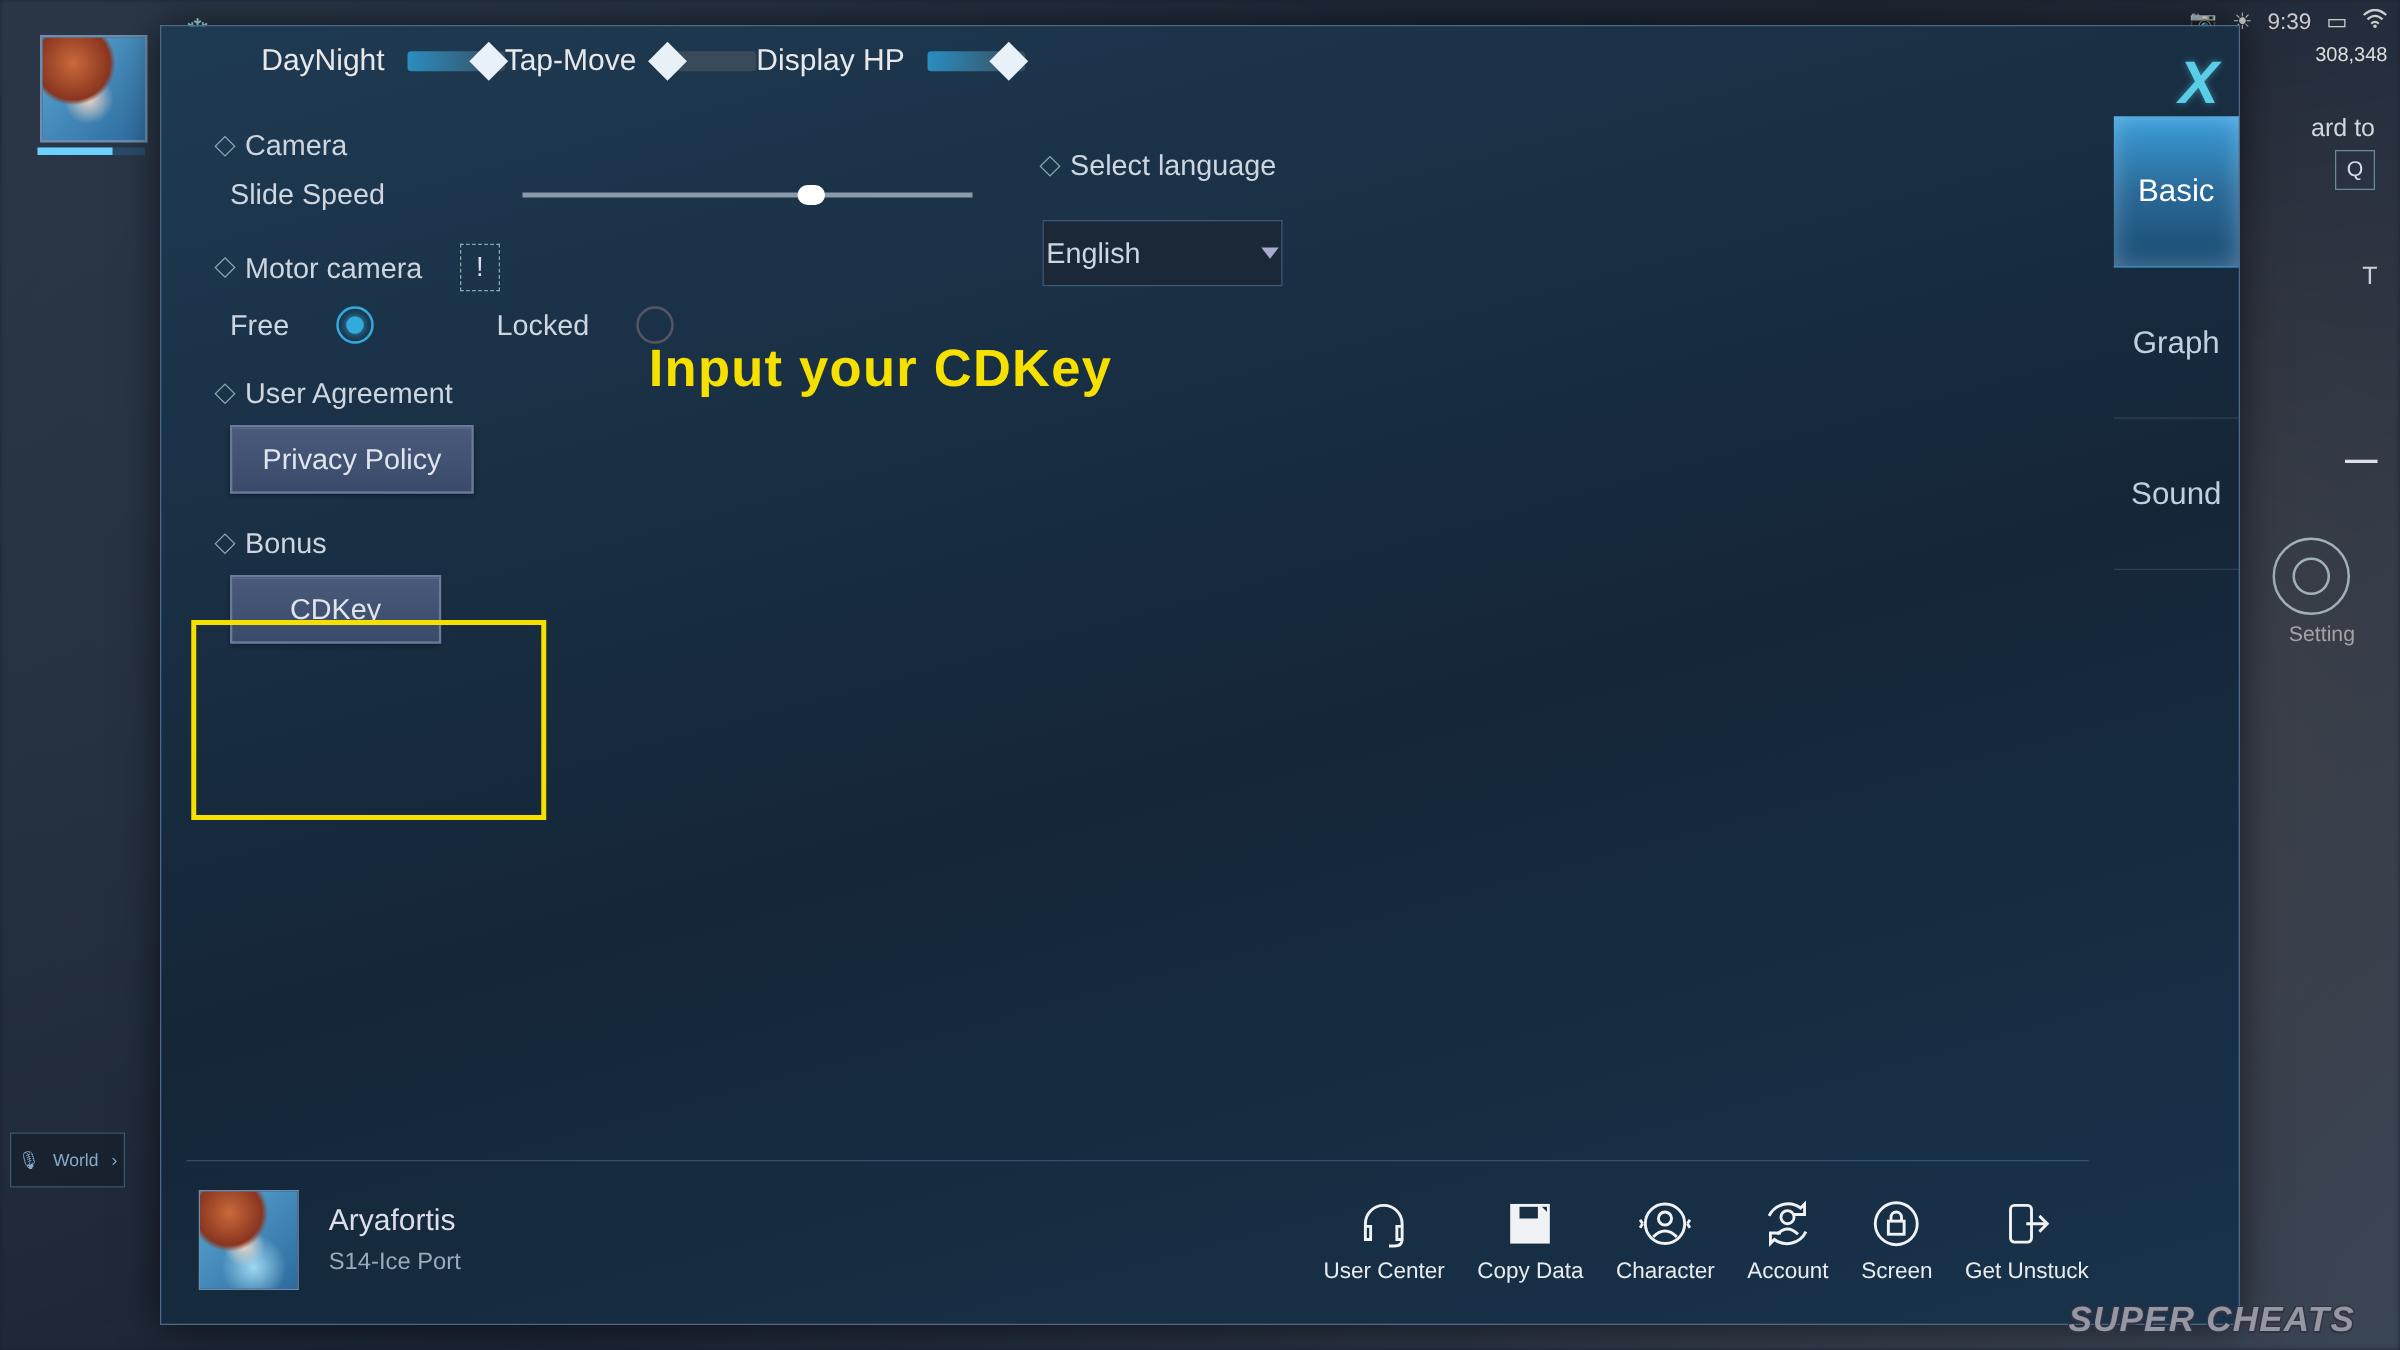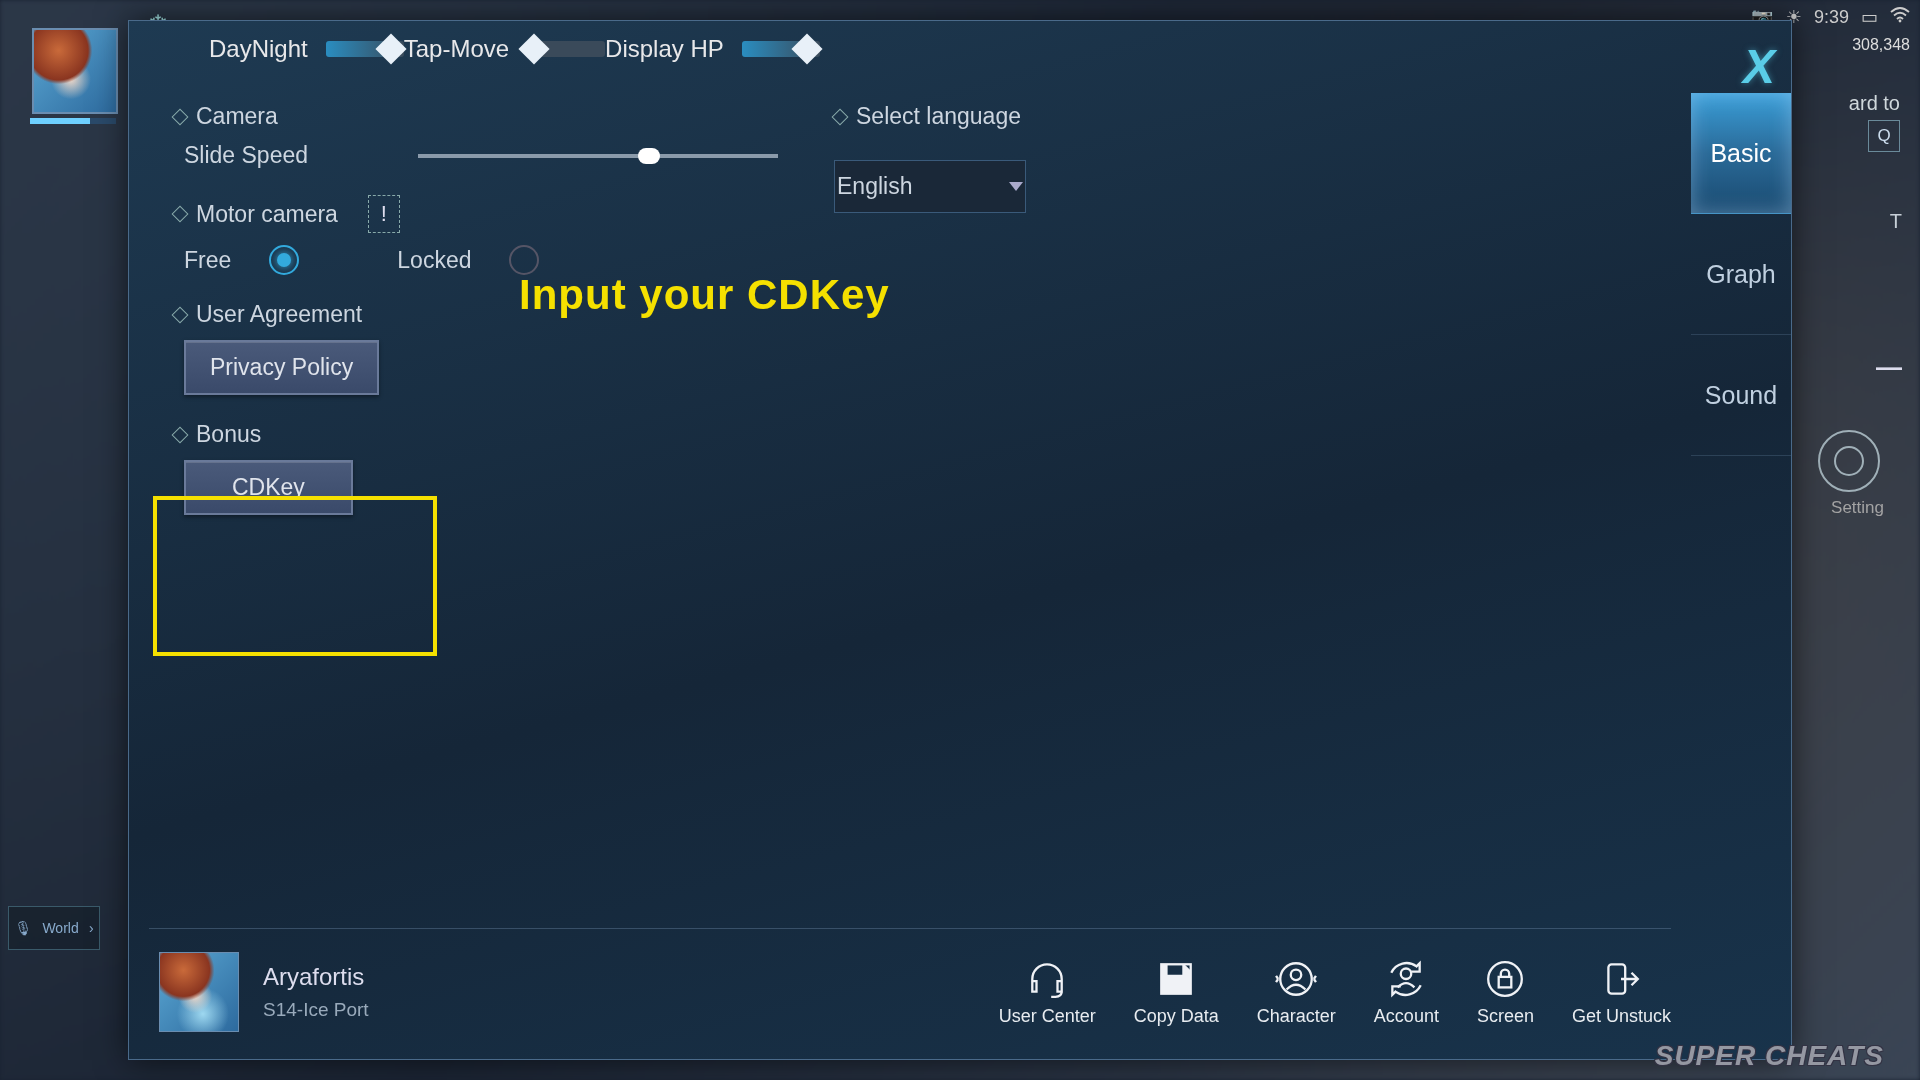--- a/index.html
+++ b/index.html
@@ -41,36 +41,36 @@
 .bullet{width:10px;height:10px;border:1.5px solid #8aa;transform:rotate(45deg)}
 .row{display:flex;align-items:center;gap:30px;margin:8px 0 26px 10px}
 .slider{width:360px;height:4px;background:#8a9aaa;position:relative;margin-left:80px}
 .slider::before{content:"";position:absolute;left:220px;top:-6px;width:22px;height:16px;background:#fff;border-radius:8px}
 .radio{width:26px;height:26px;border:2px solid #556;border-radius:50%;display:inline-flex;align-items:center;justify-content:center;margin:0 8px}
 .radio.on{border-color:#3ad}
 .radio.on::before{content:"";width:14px;height:14px;background:#3ad;border-radius:50%;box-shadow:0 0 8px #3ad}
 .excl{width:30px;height:36px;border:1.5px dashed #8aa;display:flex;align-items:center;justify-content:center;color:#dde;font-size:22px;margin-left:20px}
 .btn{padding:12px 24px;background:linear-gradient(180deg,#4a5a7a,#3a4a6a);border:2px solid #6a7a9a;color:#e0e4ec;font-size:23px;cursor:pointer;box-shadow:inset 0 1px 0 rgba(255,255,255,.15),0 2px 4px rgba(0,0,0,.4)}
 
-.lang-wrap{position:absolute;top:0;left:660px}
+.lang-wrap{position:absolute;top:16px;left:660px}
 .lang-sel{margin-top:30px;width:186px;padding:12px 2px;background:#1a2838;border:1.5px solid #3a5a7a;display:flex;justify-content:space-between;align-items:center;cursor:pointer}
 .chev{width:0;height:0;border-left:7px solid transparent;border-right:7px solid transparent;border-top:9px solid #aac}
 
 
 .hl{position:absolute;border:4px solid #f5e000;pointer-events:none}
 .anno{position:absolute;color:#f5e000;font-size:42px;font-weight:bold;font-family:"Arial Narrow",Arial;letter-spacing:1px}
 
 
 .footer{position:absolute;left:20px;right:120px;bottom:12px;height:110px;border-top:1px solid rgba(120,150,180,.35);display:flex;align-items:center;padding-top:8px}
 .fav{width:78px;height:78px;margin-left:10px;background:linear-gradient(135deg,#5ba8d4,#2d6a9e);border:1px solid #6a8db0;position:relative;overflow:hidden}
 .fav::before{content:"";position:absolute;inset:0;background:radial-gradient(circle at 30% 22%,#c96a3a 0%,#8a3520 32%,transparent 38%),radial-gradient(circle at 45% 55%,#f0d8c8 0%,transparent 28%),radial-gradient(circle at 55% 78%,#9ed8f0 0%,transparent 35%)}
 .finfo{margin-left:24px;color:#dde}
 .finfo .name{font-size:24px}
 .finfo .srv{font-size:19px;color:#9ab;margin-top:8px}
-.ficons{margin-left:auto;display:flex;gap:38px}
+.ficons{margin-left:auto;display:flex;gap:26px}
 .ficon{display:flex;flex-direction:column;align-items:center;gap:6px;color:#e8ecf0;font-size:18px;cursor:pointer}
 .ficon svg{width:42px;height:42px;fill:none;stroke:#f0f2f6;stroke-width:2.2}
 
 
 .chatbtn{position:absolute;left:8px;bottom:130px;width:90px;height:42px;background:rgba(20,30,40,.6);border:1px solid #3a5a6a;display:flex;align-items:center;justify-content:space-around;color:#8ac;font-size:14px}
 .gear{position:absolute;right:40px;top:430px;width:58px;height:58px;border:2.5px solid #a0b0b8;border-radius:50%;display:flex;align-items:center;justify-content:center}
 .gear::before{content:"";width:26px;height:26px;border:2.5px solid #a0b0b8;border-radius:50%}
 .gearl{position:absolute;right:36px;top:498px;color:#a3a3a3;font-size:17px}
 .side-text{position:absolute;right:20px;top:92px;color:#d0d8dc;font-size:20px}
 .side-q{position:absolute;right:20px;top:120px;width:30px;height:30px;border:1.5px solid #6a8a9a;color:#cde;display:flex;align-items:center;justify-content:center;font-size:17px}

